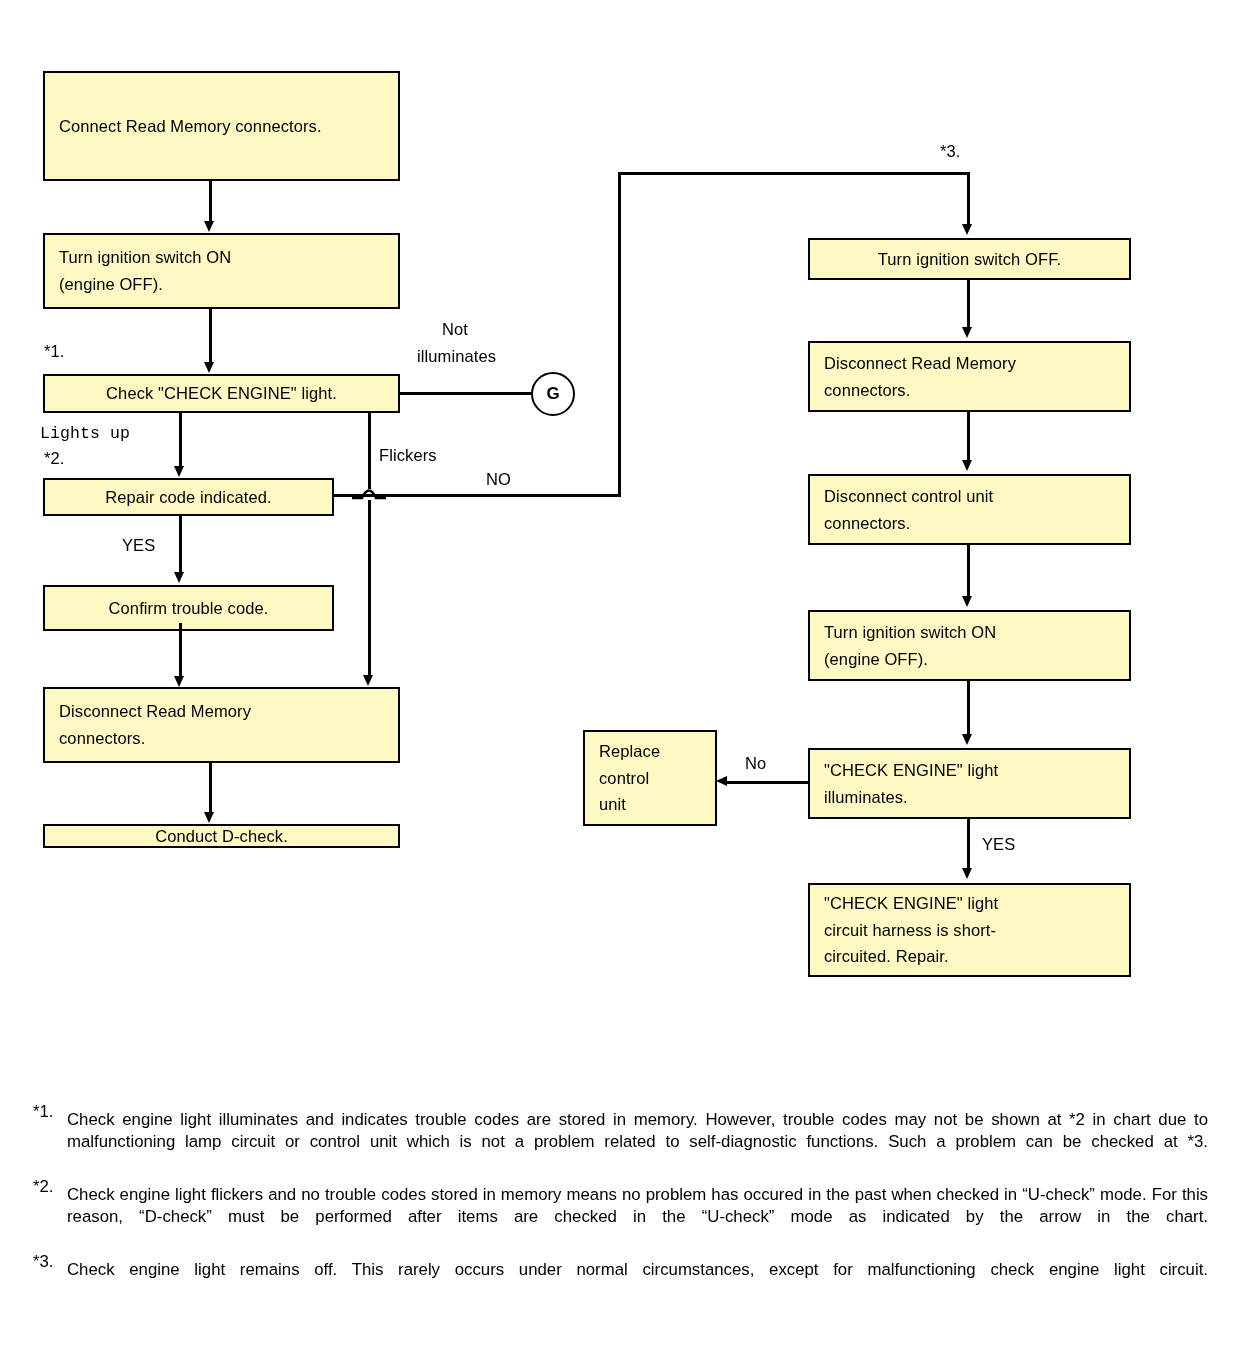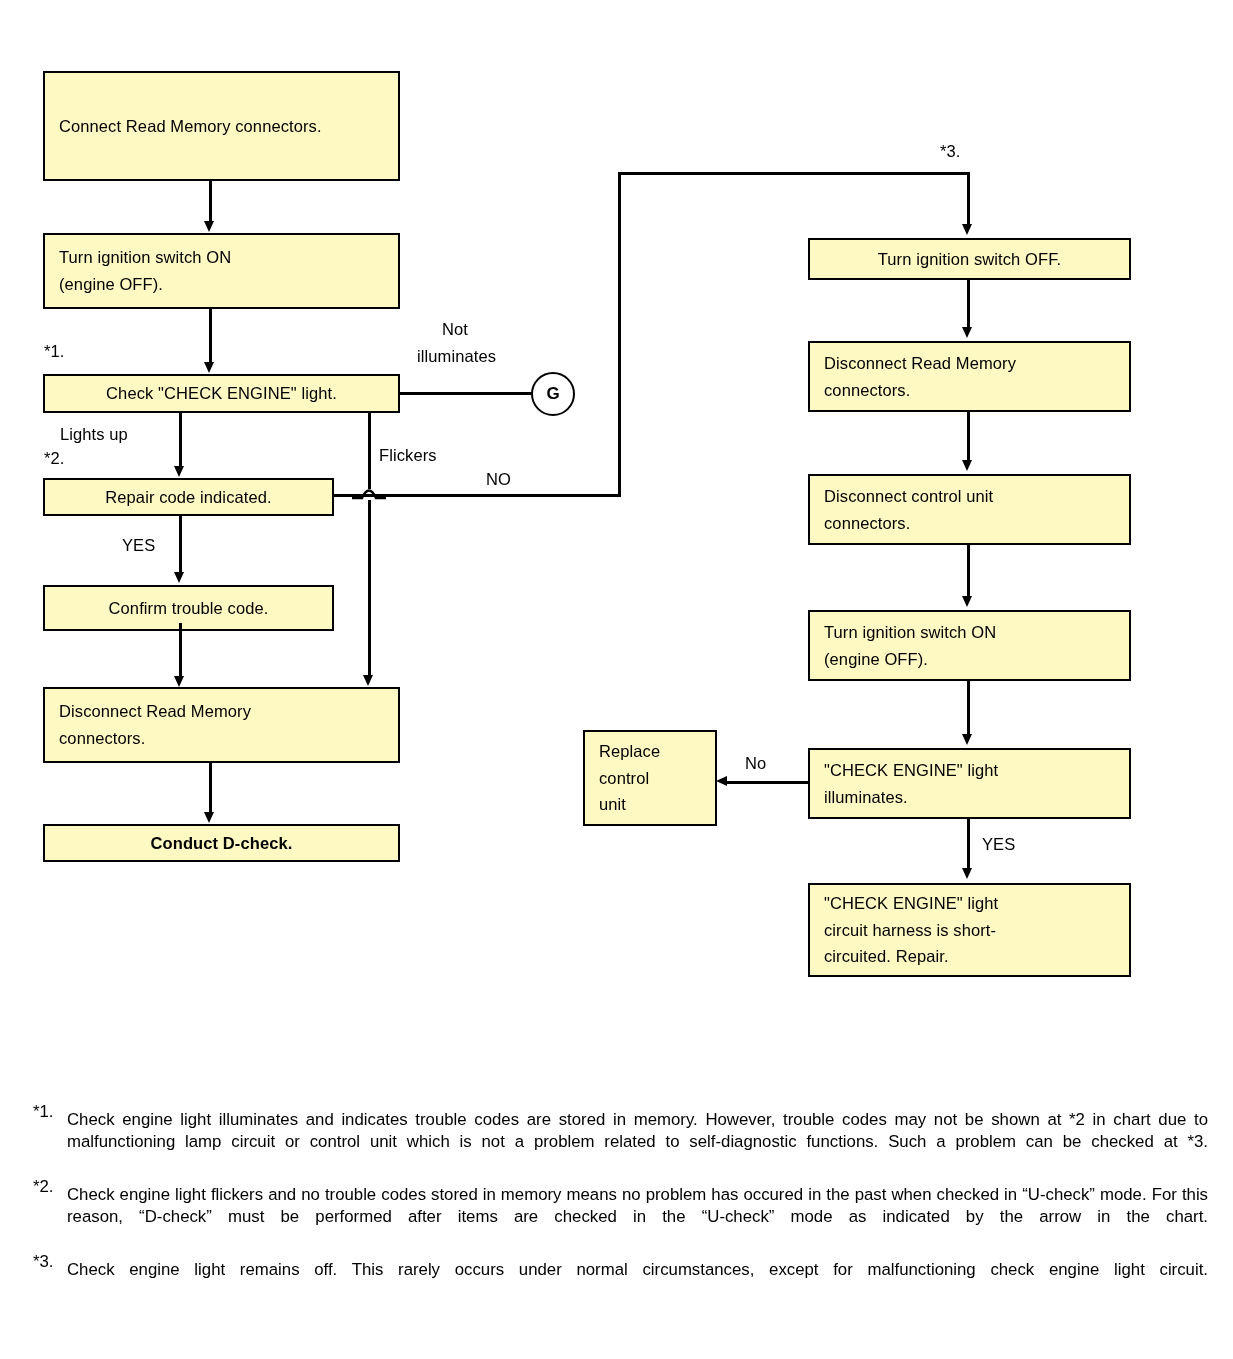--- a/index.html
+++ b/index.html
@@ -142,21 +142,21 @@
 
   <div class="node center" style="left:43px; top:585px; width:291px; height:46px;">
     <span class="ln">Confirm trouble code.</span>
   </div>
 
   <div class="node" style="left:43px; top:687px; width:357px; height:76px;">
     <span class="ln">Disconnect Read Memory</span>
     <span class="ln">connectors.</span>
   </div>
 
-  <div class="node center" style="left:43px; top:824px; width:357px; height:38px;font-weight:bold;">
+  <div class="node center" style="left:43px; top:824px; width:357px; height:24px;">
     <span class="ln">Conduct D-check.</span>
   </div>
 
   <div class="node center" style="left:808px; top:238px; width:323px; height:42px;">
     <span class="ln">Turn ignition switch OFF.</span>
   </div>
 
   <div class="node" style="left:808px; top:341px; width:323px; height:71px;">
     <span class="ln">Disconnect Read Memory</span>
     <span class="ln">connectors.</span>
@@ -240,21 +240,21 @@
 
   <div class="hline" style="left:725px; top:781px; width:85px;"></div>
   <div class="arrow-left" style="left:716px; top:776px;"></div>
 
   <div class="vline" style="left:967px; top:819px; height:52px;"></div>
   <div class="arrow-down" style="left:962px; top:868px;"></div>
 
   <div class="elabel" style="left:422px; top:318px;margin-left:20px;">Not</div>
   <div class="elabel" style="left:417px; top:345px;">illuminates</div>
 
-  <div class="elabel" style="left:60px; top:423px;">Lights up</div>
+  <div class="elabel" style="left:40px; top:423px;font-family:Liberation Mono, monospace;">Lights up</div>
 
   <div class="elabel" style="left:379px; top:444px;">Flickers</div>
 
   <div class="elabel" style="left:486px; top:468px;">NO</div>
 
   <div class="elabel" style="left:122px; top:534px;">YES</div>
 
   <div class="elabel" style="left:745px; top:752px;">No</div>
 
   <div class="elabel" style="left:982px; top:833px;">YES</div>

